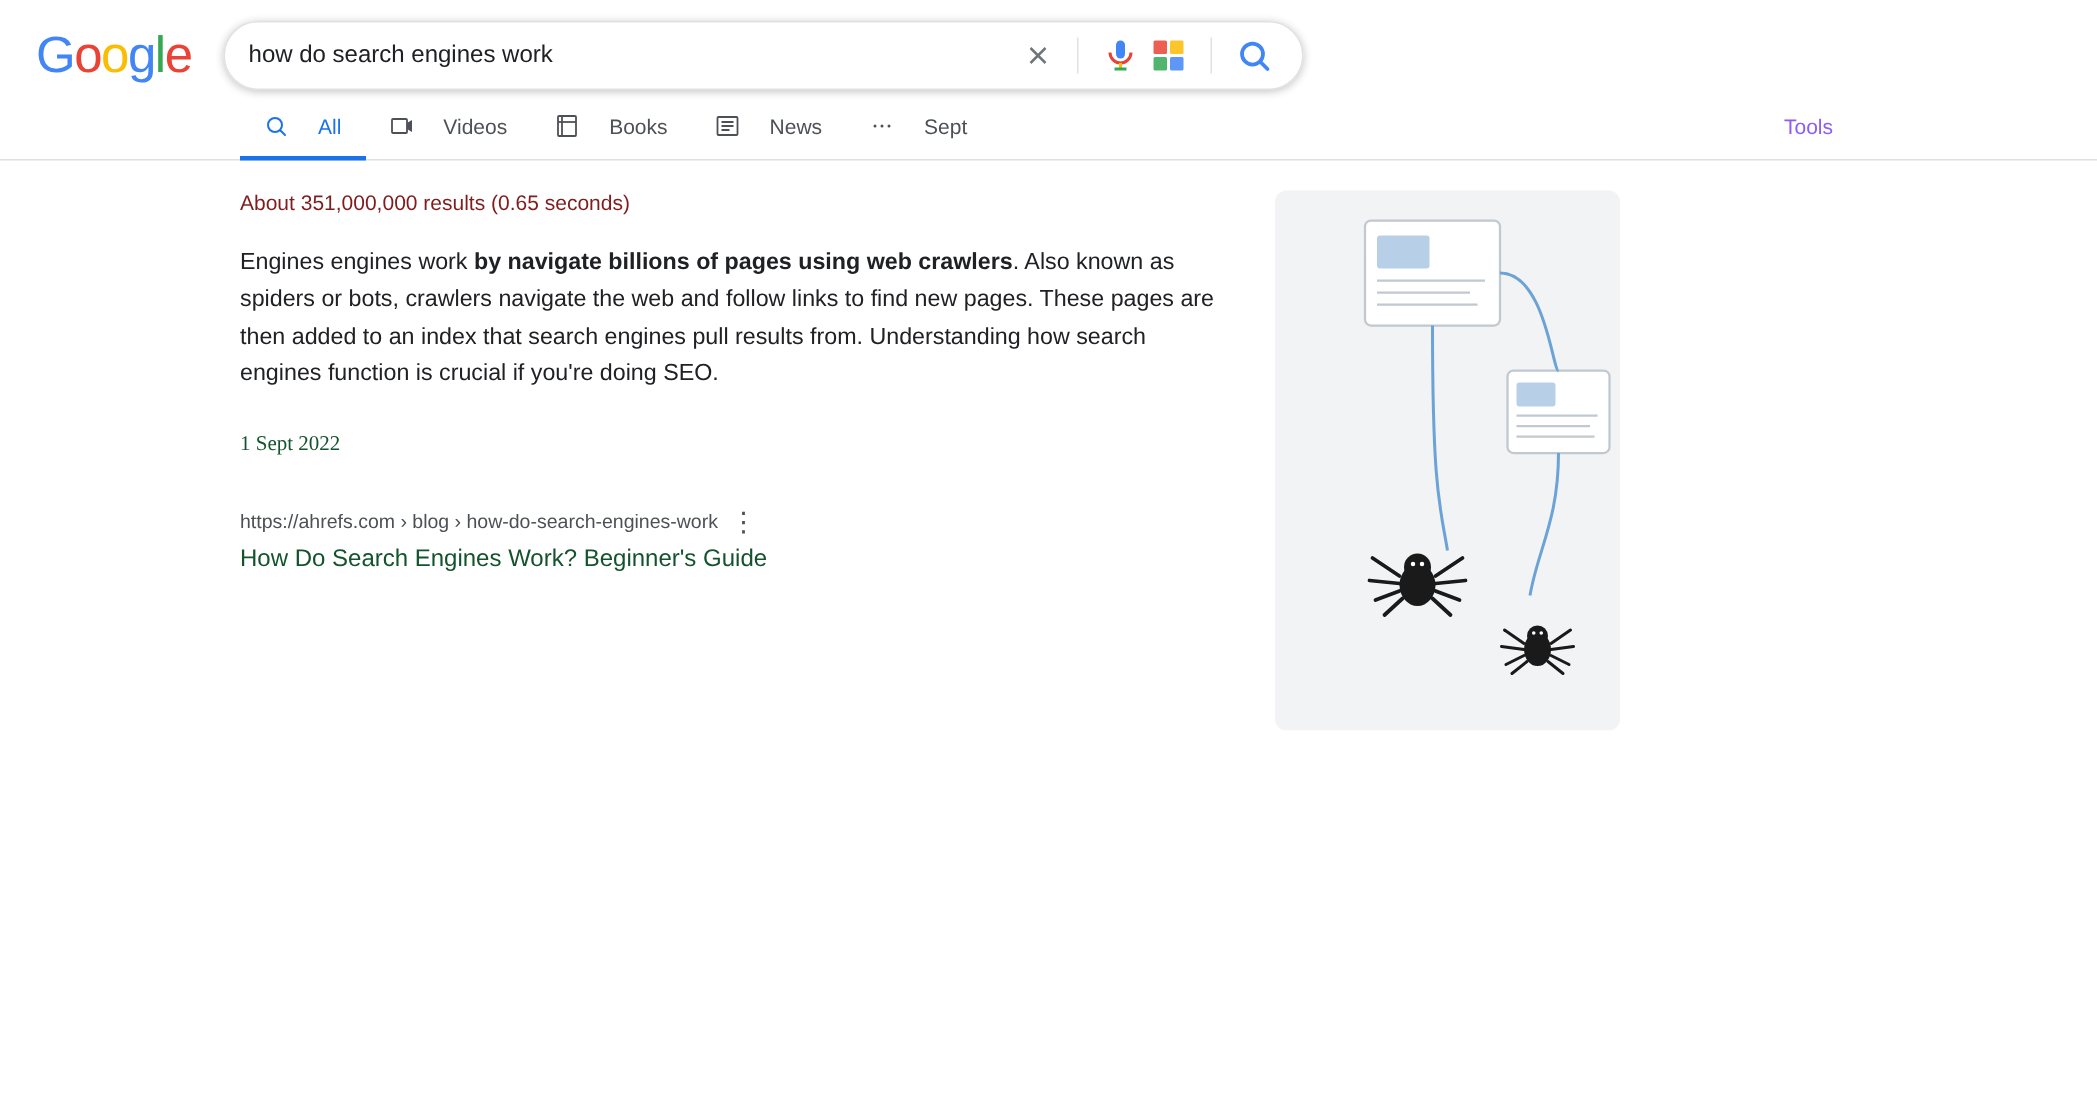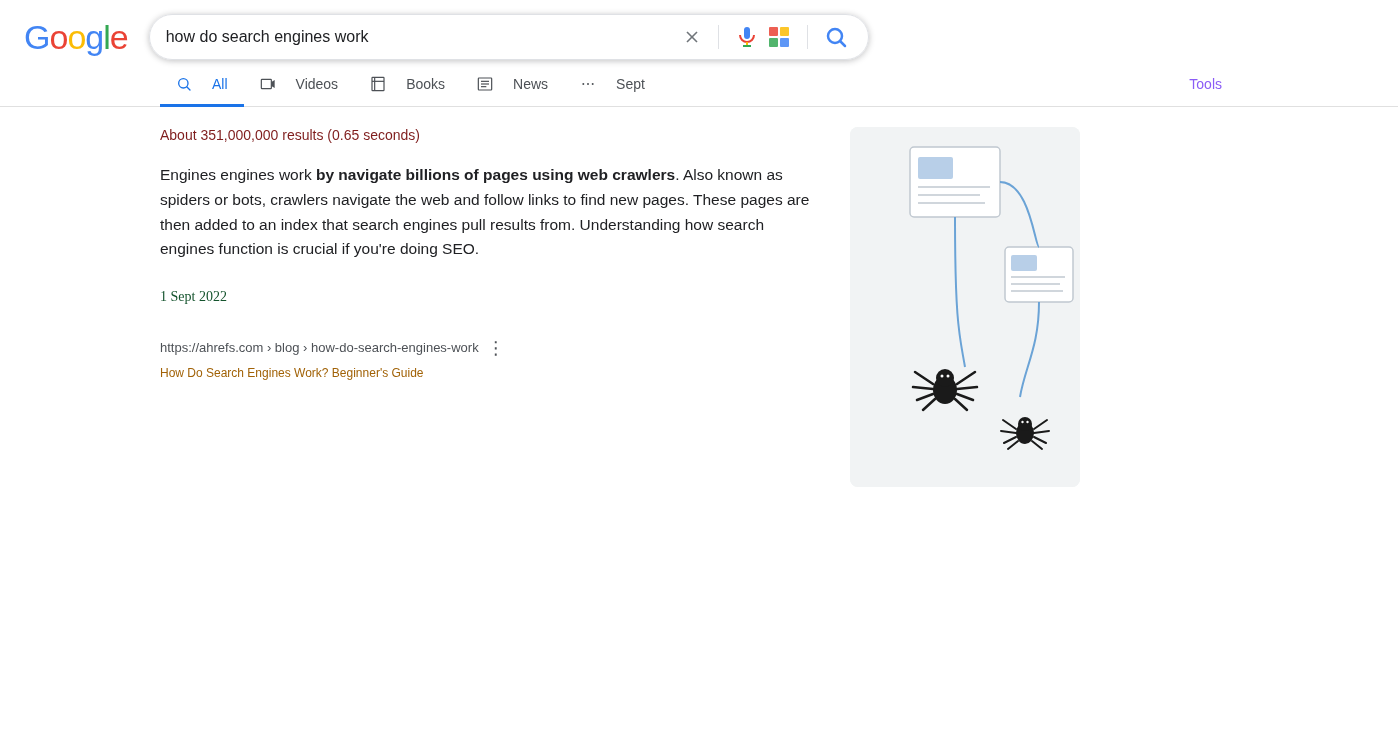--- a/index.html
+++ b/index.html
@@ -203,22 +203,22 @@
       color: #4d5156;
     }
 
     .result-url-dots {
       color: #4d5156;
       font-size: 18px;
       cursor: pointer;
     }
 
     .result-title {
-      font-size: 12px;
-      color: #a16207;
+      font-size: 16px;
+      color: #14532d;
       cursor: pointer;
       text-decoration: none;
       line-height: 1.3;
     }
 
     
     .right-panel {
       width: 230px;
       flex-shrink: 0;
     }

